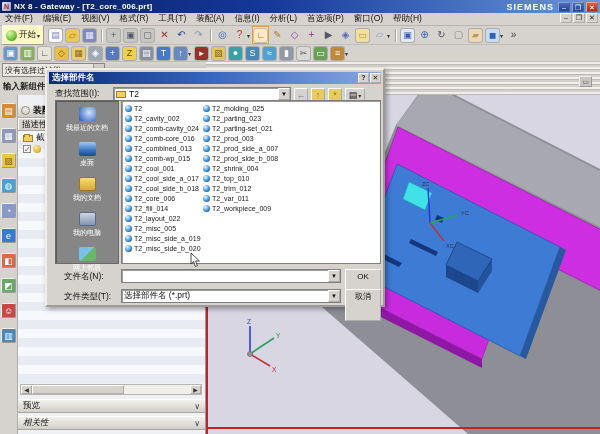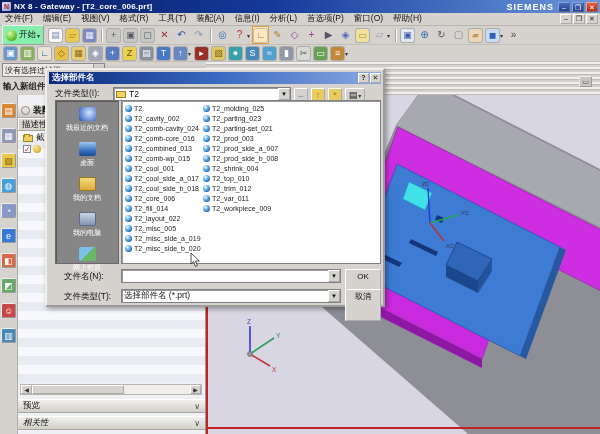--- a/index.html
+++ b/index.html
@@ -14,33 +14,33 @@
   .nx-logo { width:9px; height:9px; margin:0 3px 0 2px; background:linear-gradient(135deg,#e8e8f4,#9098c8); border-radius:1px;
     color:#b02020; font-weight:bold; font-size:7px; line-height:9px; text-align:center; }
   .win-title { font-weight:bold; letter-spacing:.2px; white-space:nowrap; }
   .brand { margin-left:auto; font-weight:bold; font-size:9px; letter-spacing:1px; margin-right:4px; }
   .wbtn { width:12px; height:10px; margin-right:2px; font-size:7px; line-height:9px; text-align:center; color:#fff;
     background:linear-gradient(180deg,#4a6ec0,#24408a); border:1px outset #88a0d8; }
   .wbtn.close { background:linear-gradient(180deg,#e06048,#b02818); border-color:#f0a088; }
 
   
   .menubar { left:0; top:13px; width:600px; height:13px; background:#d6d3ce; border-bottom:1px solid #b8b5b0;
-    display:flex; align-items:center; font-size:8.5px; }
+    display:flex; font-size:8.5px; }
   .menu-item { padding:0 5px; white-space:nowrap; }
   .doc-controls { margin-left:auto; display:flex; margin-right:2px; }
   .dbtn { width:12px; height:10px; margin-left:1px; background:#d6d3ce; border:1px outset #fff;
     font-size:7px; line-height:8px; text-align:center; color:#222; }
 
   
   .tb1 { left:0; top:26px; width:600px; height:19px; background:#d6d3ce; border-bottom:1px solid #c2bfba;
     display:flex; align-items:center; padding-left:2px; }
   .tb2 { left:0; top:45px; width:600px; height:17px; background:#d6d3ce; border-bottom:1px solid #c2bfba;
     display:flex; align-items:center; padding-left:2px; }
   .start-btn { display:inline-flex; align-items:center; height:20px; padding:0 3px; margin-right:3px;
-    border:1px outset #f0efec; background:#86efac; font-size:8.5px; }
+    border:1px outset #f0efec; background:#fef9c3; font-size:8.5px; }
   .start-orb { width:11px; height:11px; border-radius:50%; margin-right:2px;
     background:radial-gradient(circle at 35% 30%,#dcf8b4,#6ac232 60%,#2a8018); }
   .dd { font-style:normal; text-decoration:none; font-size:6px; color:#333; margin-left:1px; }
   .tbtn { display:inline-flex; align-items:center; height:16px; padding:0 1px; margin:0 1px; }
   .glyph { font-style:normal; font-weight:normal; width:13px; height:13px; line-height:12px; text-align:center;
     font-size:10px; display:inline-block; }
   .glyph.boxed { border-radius:2px; box-shadow:0 0 0 1px rgba(60,60,60,.25); font-size:9px; }
   .tbtn.sel { outline:1px solid #e0a040; background:#fce8c8; }
   .tsep { display:inline-block; width:1px; height:13px; background:#a8a5a0; margin:0 3px; box-shadow:1px 0 0 #fff; }
 
@@ -436,21 +436,21 @@
 
 <div class="abs dialog">
   <div class="dlg-title">
     <span>选择部件名</span>
     <span class="btns">
       <span class="qbtn">?</span>
       <span class="qbtn">✕</span>
     </span>
   </div>
   <div class="dlg-row" style="left:8px; top:17px; right:6px;">
-    <span style="width:58px;">文件类型(I):</span>
+    <span style="width:58px;">查找范围(I):</span>
     <span class="combo" style="width:178px;">
       <span class="mini-folder"></span>
       <span>T2</span>
       <span class="arrow">▼</span>
     </span>
     <span class="navbtn" style="color:#7080a0;">←</span>
     <span class="navbtn" style="color:#a07818;background:#e8cc60;">↑</span>
     <span class="navbtn" style="color:#a07818;background:#e8cc60;">*</span>
     <span class="navbtn" style="width:20px;">▤<u class="dd">▾</u></span>
   </div>

